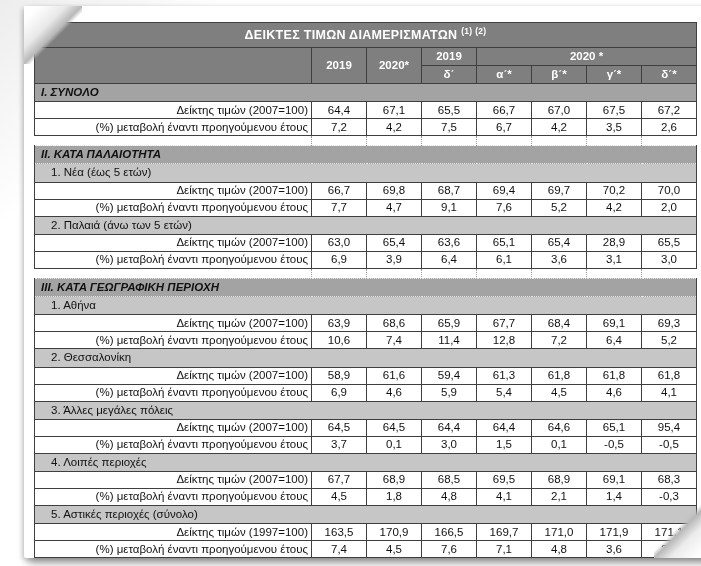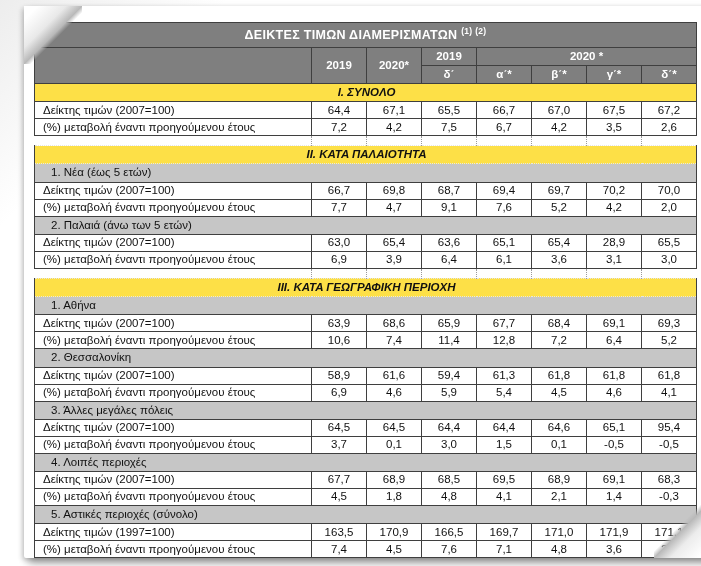--- a/index.html
+++ b/index.html
@@ -63,48 +63,47 @@
   thead th.hd {
     background: #7f7f7f;
     color: #ffffff;
     border: 1px solid #3f3f3f;
     font-weight: bold;
     padding: 2px 3px;
     text-align: center;
     font-size: 11.5px;
   }
   tr.section-row td {
-    background: #fde047;
+    background: #a3a3a3;
     border-left: 1px solid #3f3f3f;
     border-right: 1px solid #3f3f3f;
     border-top: 1px dotted #e6e6e6;
     border-bottom: 1px dotted #e6e6e6;
     font-weight: bold;
     font-style: italic;
     padding: 2px 4px 2px 6px;
     height: 17px;
-    text-align: center;
   }
   tr.subsection-row td {
     background: #c6c6c6;
     border-left: 1px solid #3f3f3f;
     border-right: 1px solid #3f3f3f;
     border-top: 1px dotted #efefef;
     border-bottom: 1px dotted #efefef;
     font-weight: normal;
     padding: 2px 4px 2px 16px;
     height: 17px;
   }
   tr.data-row td {
     background: #ffffff;
     border: 1px solid #3f3f3f;
     padding: 1px 3px;
     height: 17px;
   }
-  tr.data-row td.lbl { padding-left: 8px; text-align: left; }
+  tr.data-row td.lbl { padding-left: 8px; text-align: right; }
   tr.data-row td.num { text-align: center; }
   tr.gap-row td {
     background: #ffffff;
     border-left: 1px dotted #9a9a9a;
     height: 10px;
     padding: 0;
   }
   tr.gap-row td:first-child { border-left: none; }
 </style>
 </head>

